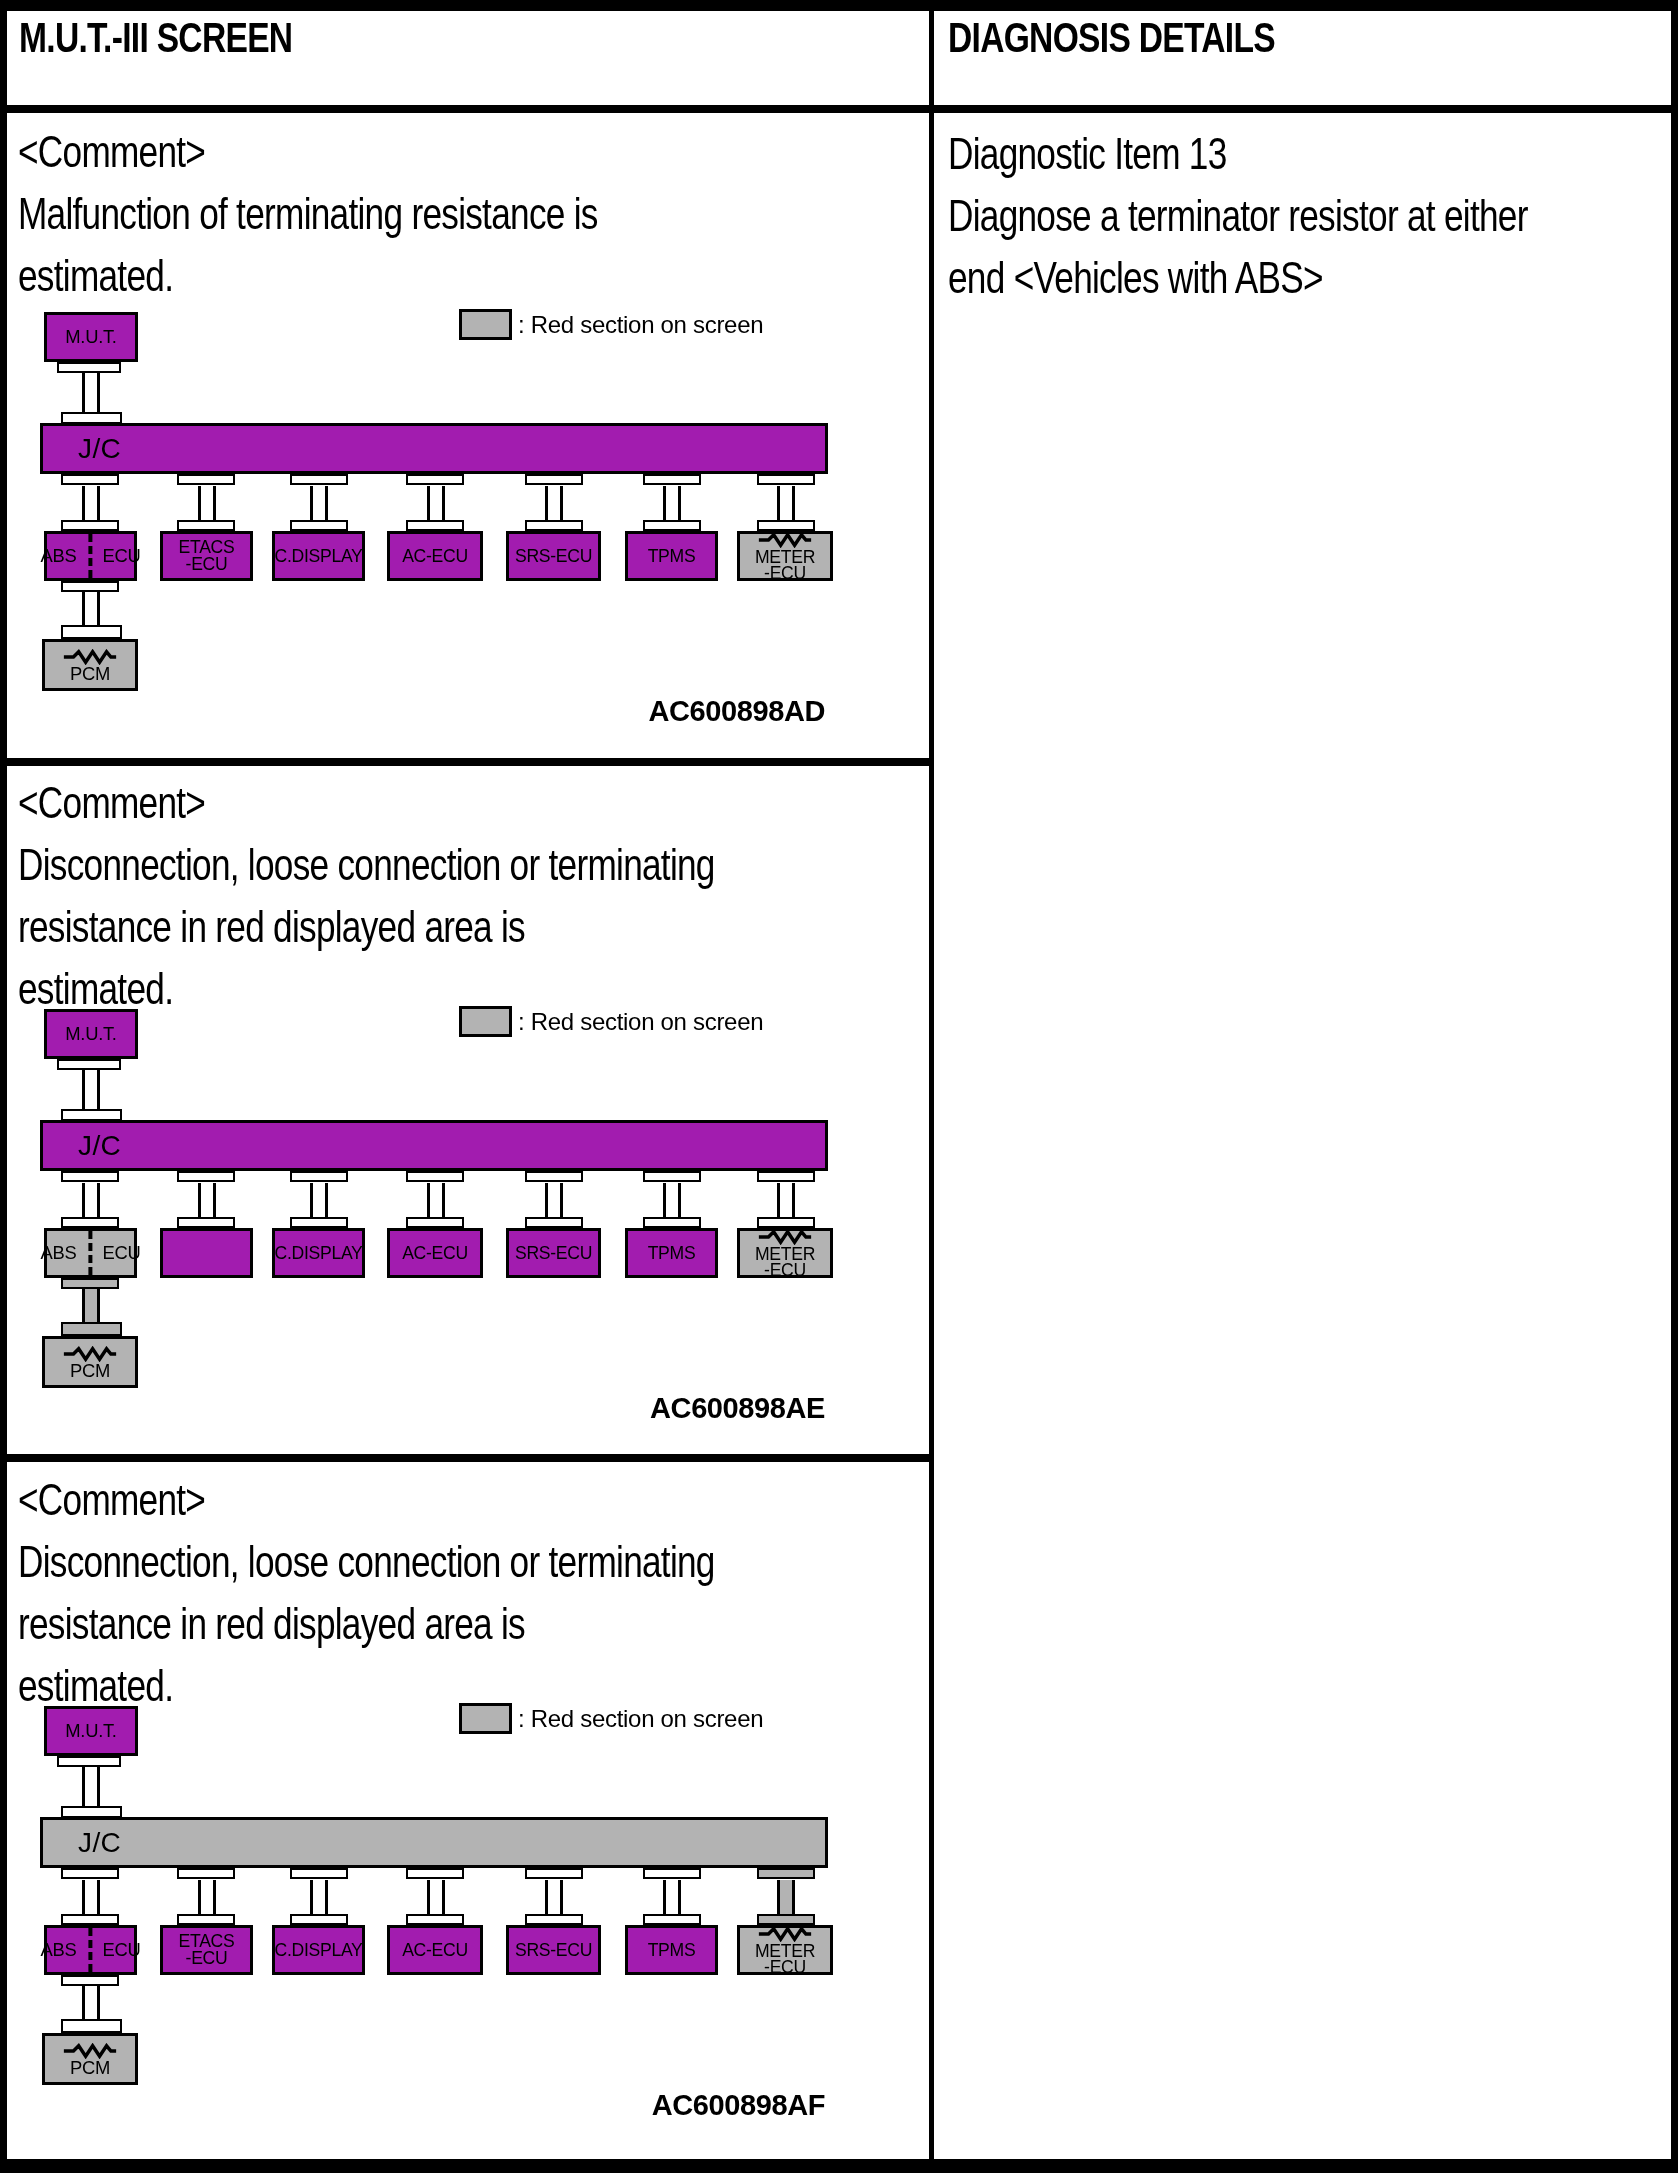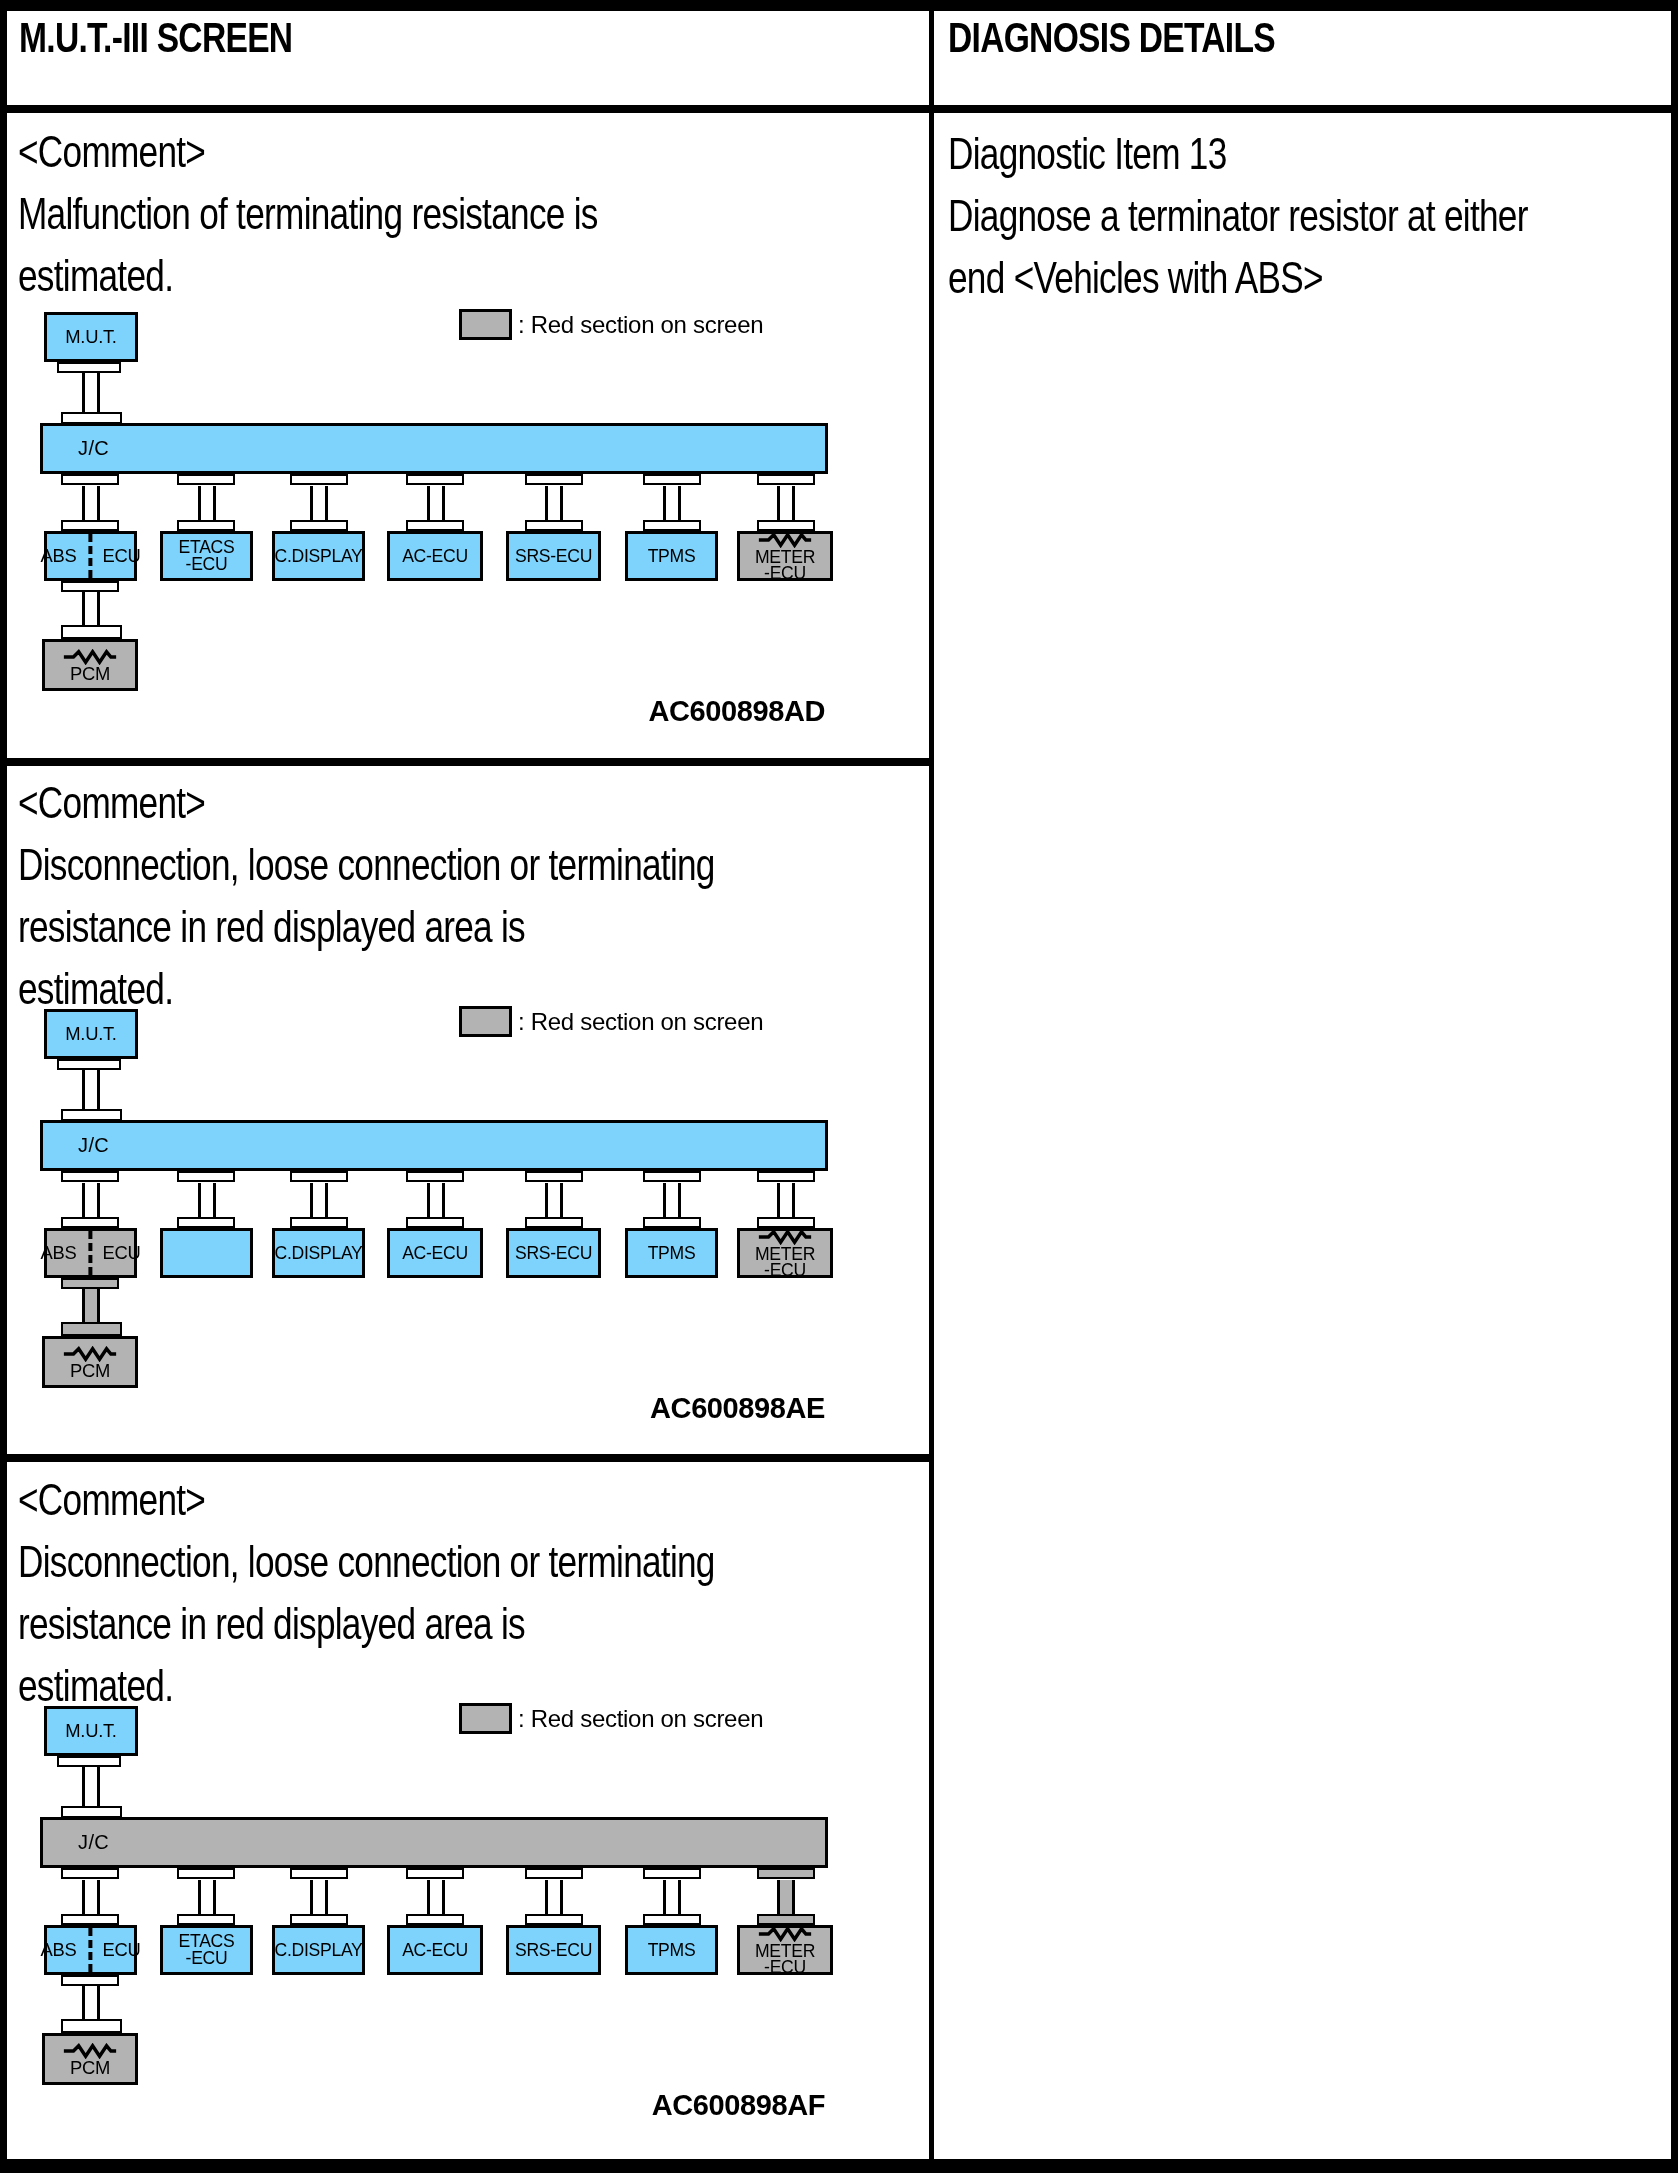--- a/index.html
+++ b/index.html
@@ -4,33 +4,33 @@
 <style>
   html,body{margin:0;padding:0;background:#e8e8e8;}
   .page{position:relative;width:1678px;height:2173px;background:#fff;
         font-family:"Liberation Sans",sans-serif;color:#000;overflow:hidden;}
   .b{position:absolute;background:#000;}
   .hcell{position:absolute;font-weight:bold;font-size:42px;letter-spacing:-0.9px;
          transform:scaleX(0.80);transform-origin:0 0;white-space:nowrap;}
   .comment{position:absolute;font-size:44px;line-height:62px;letter-spacing:-0.9px;
            transform:scaleX(0.80);transform-origin:0 0;white-space:nowrap;}
   .diagram{position:absolute;left:0;width:930px;height:439px;}
-  .box{position:absolute;border:3.5px solid #000;background:#7dd3fc;box-sizing:border-box;}
+  .box{position:absolute;border:3.5px solid #000;background:#a21caf;box-sizing:border-box;}
   .stub{position:absolute;border:2.6px solid #000;background:#fff;box-sizing:border-box;}
   .col{position:absolute;border-left:3.5px solid #000;border-right:3.5px solid #000;
        background:transparent;box-sizing:border-box;}
   .gray{background:#b3b3b3 !important;}
   .cl{position:absolute;left:0;top:0;right:0;bottom:0;display:flex;flex-direction:column;
       align-items:center;justify-content:center;font-size:17.6px;letter-spacing:-0.3px;}
   .cl div{line-height:16.7px;}
   .split{flex-direction:row;gap:26px;font-size:18.4px;}
   .dashline{position:absolute;left:50%;top:0;bottom:0;width:0;
             border-left:4.4px dashed #000;transform:translateX(-2.6px);}
   .jc-label{position:absolute;left:35px;top:0;bottom:0;display:flex;align-items:center;
-            font-size:20px;letter-spacing:0.4px;text-align:right;}
+            font-size:28px;letter-spacing:0.4px;text-align:right;}
   .legend-text{position:absolute;font-size:24px;letter-spacing:-0.3px;white-space:nowrap;}
   .figlabel{position:absolute;font-weight:bold;font-size:29px;letter-spacing:-0.4px;
             text-align:right;white-space:nowrap;}
 </style>
 </head>
 <body>
 
 <div class="page">
 
   <div class="b" style="left:0;top:0;width:1678px;height:10.5px;"></div>

